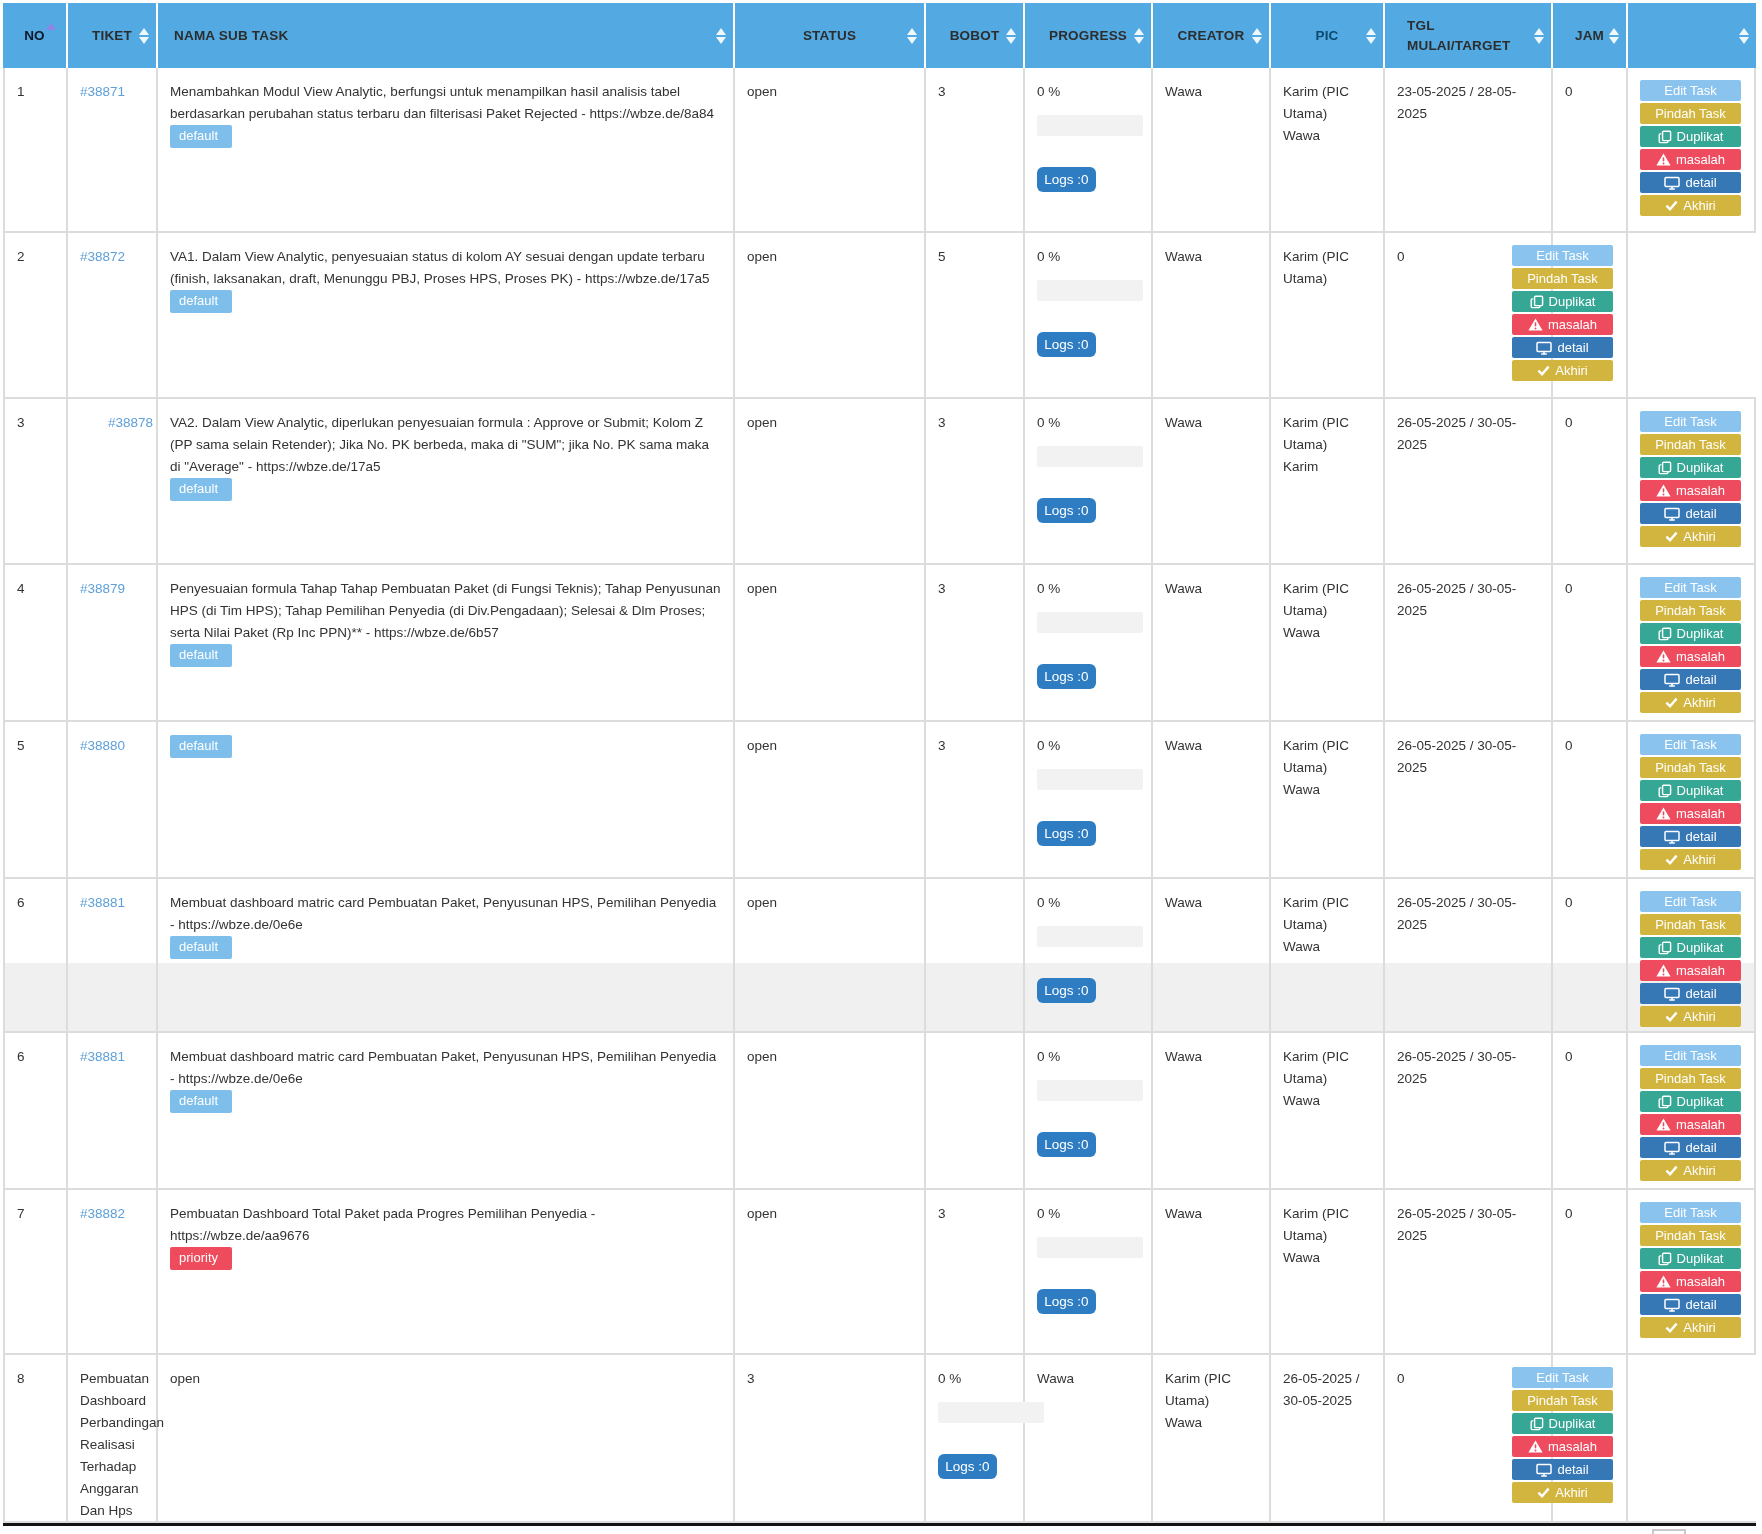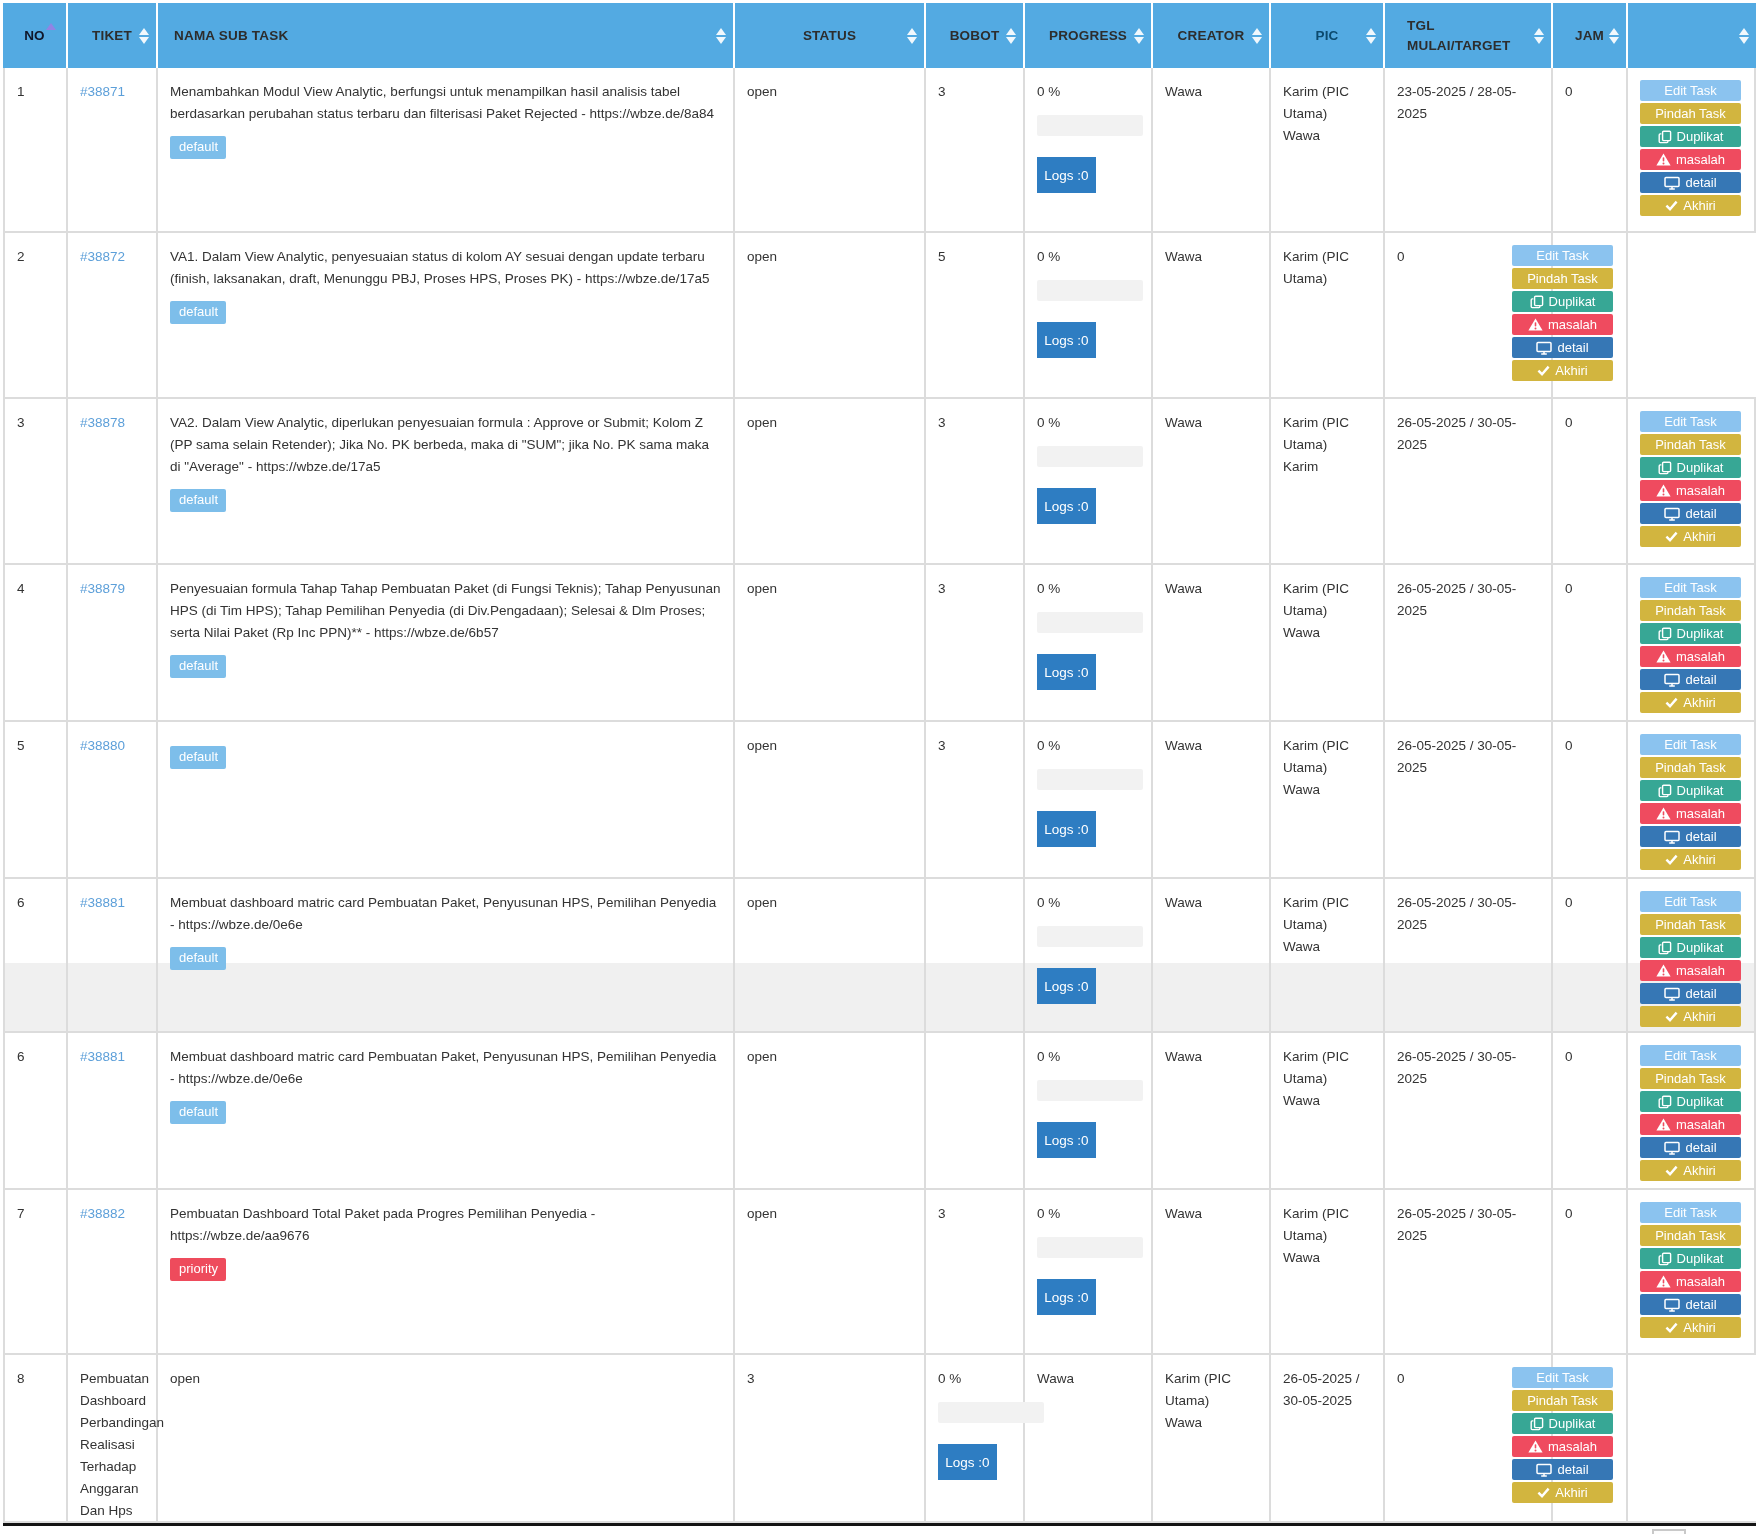--- a/index.html
+++ b/index.html
@@ -22,24 +22,24 @@
   .tri-up { width:0; height:0; border-left:5px solid transparent; border-right:5px solid transparent;
             border-bottom:7px solid rgba(255,255,255,.92); }
   .tri-down { width:0; height:0; border-left:5px solid transparent; border-right:5px solid transparent;
               border-top:7px solid rgba(255,255,255,.92); }
   
   .trow { position:relative; border-bottom:2px solid #dcdcdc; overflow:hidden; background:#fff; }
   .bcell { border-right:2px solid #dcdcdc; padding:13px 12px 0 12px; font-size:13.5px; line-height:22px; }
   .bcell:first-child { border-left:2px solid #dcdcdc; }
   .cell-pic { white-space:pre-line; padding-right:22px; }
   .tlink { cursor:pointer; text-decoration:none; }
-  .badge { display:inline-block; margin-top:11px; padding:3px 8px 4px 9px; border-radius:2px;
+  .badge { display:inline-block; padding:3px 14px 4px 9px; border-radius:2px;
            color:#fff; font-size:13px; line-height:16px; }
   .progress-track { margin-top:12px; width:106px; height:21px; border-radius:2px; }
-  .logs-btn { margin-top:21px; width:59px; height:36px; border:none; border-radius:0;
+  .logs-btn { margin-top:31px; width:59px; height:25px; border:none; border-radius:6px;
               color:#fff; font-size:13.5px; display:flex; align-items:center; justify-content:center;
               cursor:pointer; font-family:"Liberation Sans",sans-serif; }
   .cell-actions { padding:12px 13px 0 12px; display:flex; flex-direction:column; align-items:flex-end; }
   .abtn { width:101px; height:21px; margin-bottom:2px; border:none; border-radius:2px; color:#fff;
           font-size:13px; display:flex; align-items:center; justify-content:center; gap:5px;
           cursor:pointer; font-family:"Liberation Sans",sans-serif; line-height:1; }
   .abtn svg { display:block; }
   .bottom-line { position:absolute; left:3px; top:1523px; width:1753px; height:3px; }
   .cutoff-box { position:absolute; left:1652px; top:1529px; width:34px; height:12px;
                 background:#fdfdfd; border:2px solid #c9c9c9; }
@@ -243,21 +243,21 @@
                 <svg width="13" height="11" viewBox="0 0 13 11">
                   <path d="M1.4 5.6 L5 9.2 L11.6 1.6" fill="none" stroke="#fff" stroke-width="2.4"></path>
                 </svg>
               </span>
               <span>Akhiri</span>
             </button>
           </div>
         </div>
         <div class="grid trow" style="height: 166px;">
           <div class="bcell cell-no"><span>3</span></div>
-          <div class="bcell cell-tiket"><a class="tlink" style="color: rgb(92, 159, 217);">#38878</a></div>
+          <div class="bcell cell-tiket"><a class="tlink" style="color: rgb(92, 159, 217); margin-left: 28px;">#38878</a></div>
           <div class="bcell cell-nama"><div>VA2. Dalam View Analytic, diperlukan penyesuaian formula : Approve or Submit; Kolom Z (PP sama selain Retender); Jika No. PK berbeda, maka di "SUM"; jika No. PK sama maka di "Average" - https://wbze.de/17a5</div><span class="badge" style="background: rgb(125, 190, 234);">default</span></div>
           <div class="bcell cell-status"><span>open</span></div>
           <div class="bcell cell-bobot"><span>3</span></div>
           <div class="bcell cell-progress">
             <div>0 %</div>
             <div class="progress-track" style="background: rgb(242, 242, 242);"></div>
             <button class="logs-btn" style="background: rgb(46, 125, 194);">Logs :0</button>
           </div>
           <div class="bcell cell-creator"><span>Wawa</span></div>
           <div class="bcell cell-pic"><span>Karim (PIC Utama) Karim</span></div>

